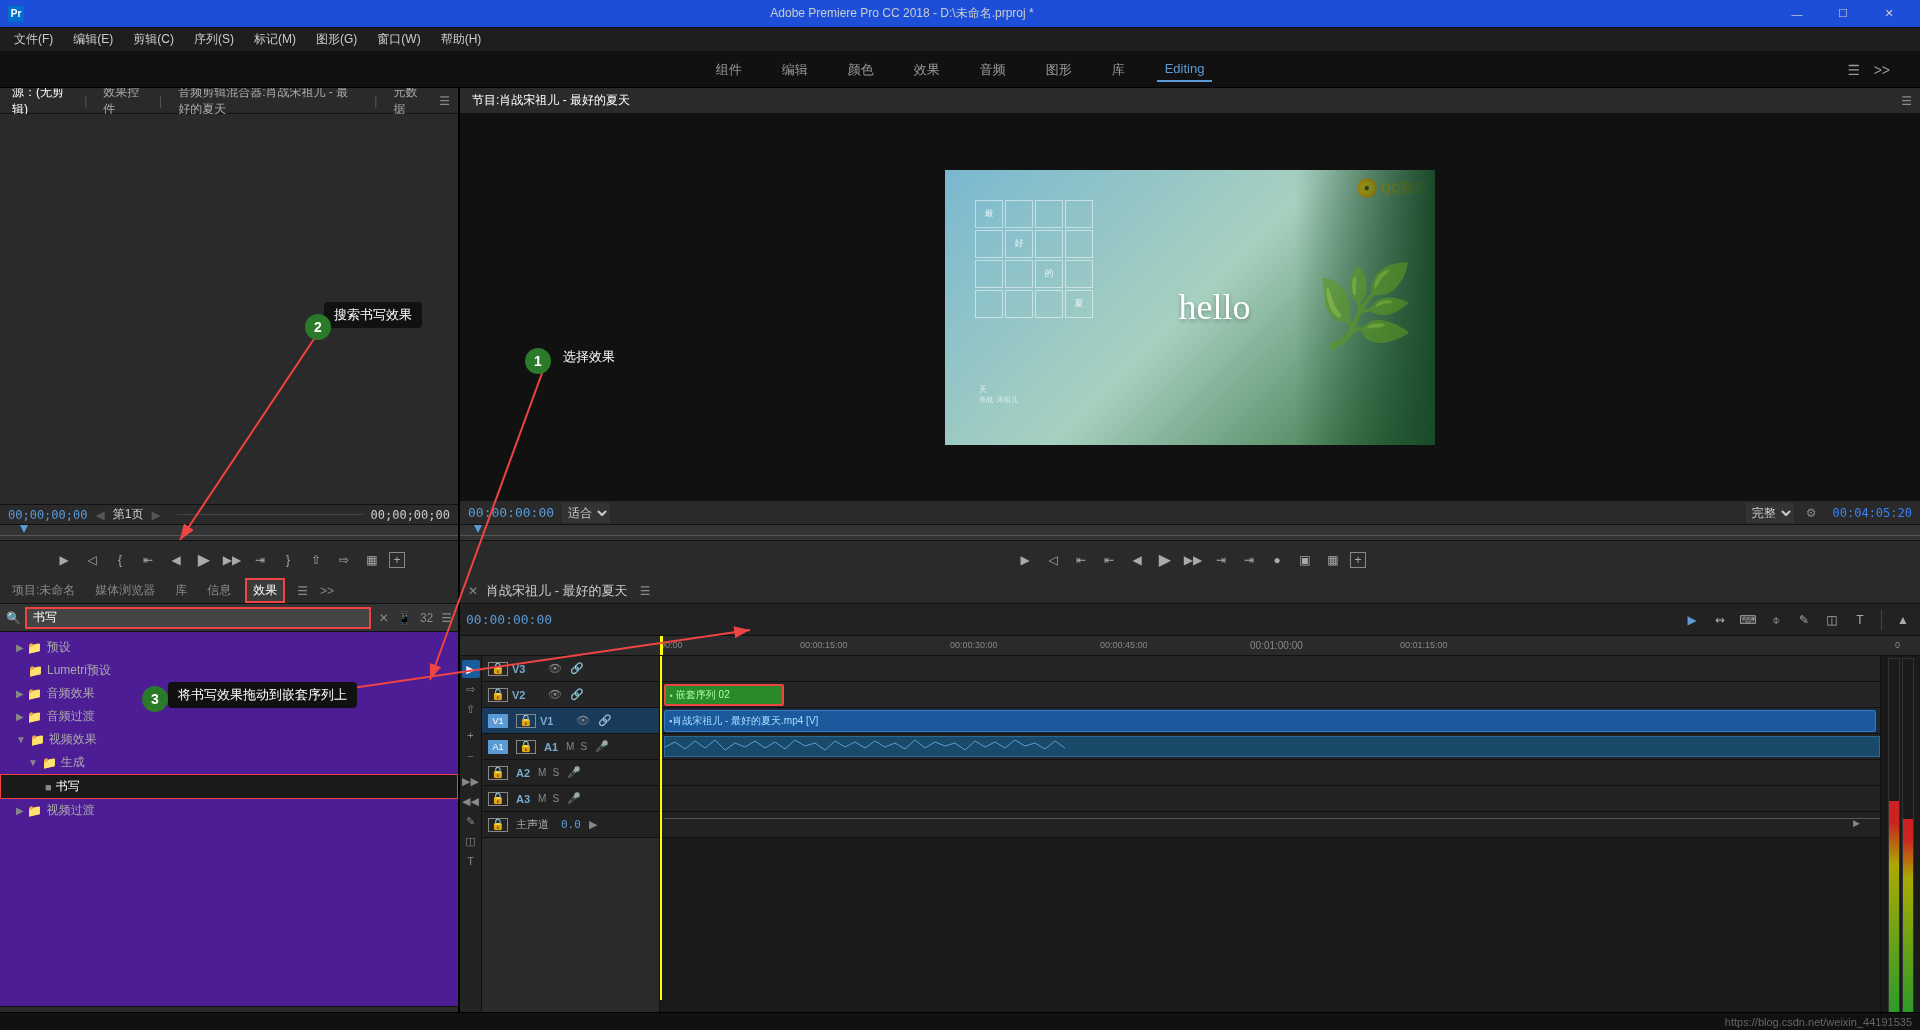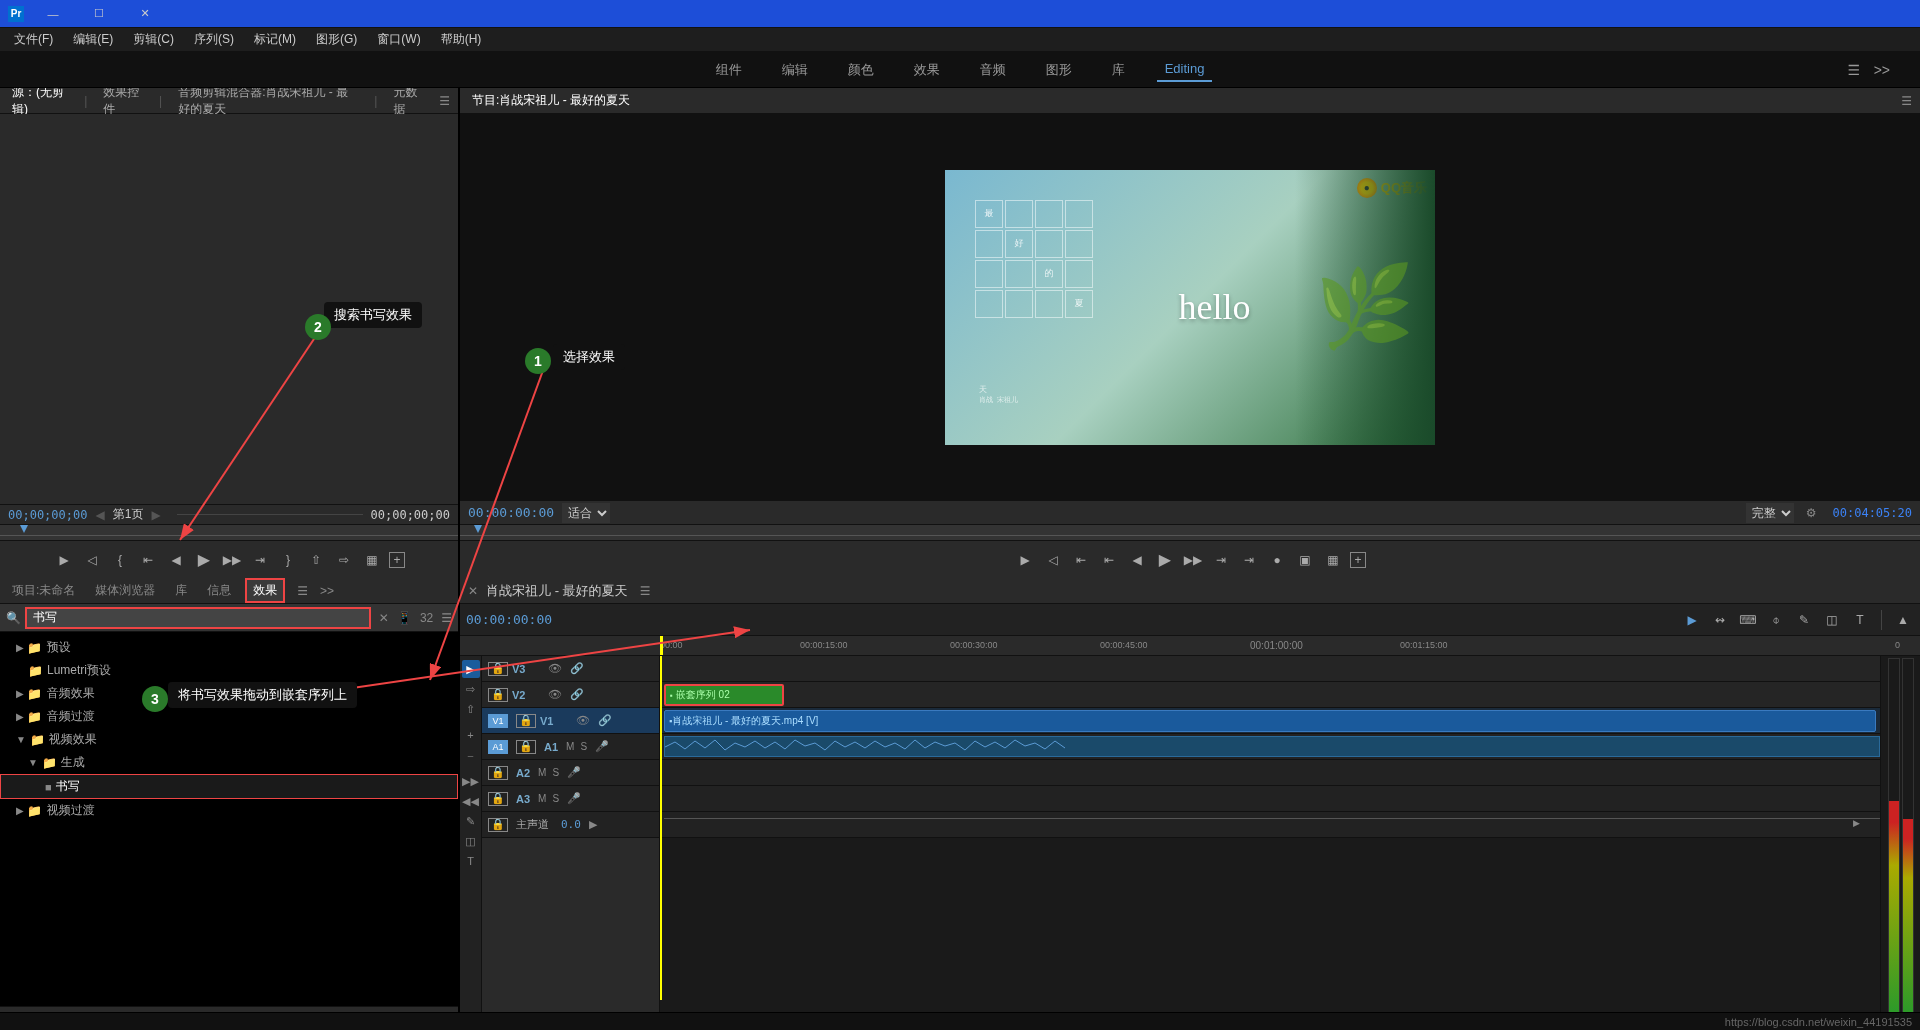--- a/index.html
+++ b/index.html
@@ -369,20 +369,21 @@
       font-size: 11px;
       color: #666;
       justify-content: flex-end;
     }
   </style>
 </head>
 <body>
 
 <div id="titlebar">
   <div class="app-icon">Pr</div>
+  <span class="title-text">Adobe Premiere Pro CC 2018 - D:\未命名.prproj *</span>
   <div class="win-controls">
     <div class="win-btn">—</div>
     <div class="win-btn">☐</div>
     <div class="win-btn close">✕</div>
   </div>
 </div>
 
 <div id="menubar">
   <span class="menu-item">文件(F)</span>
   <span class="menu-item">编辑(E)</span>
@@ -450,21 +451,21 @@
         <div class="transport-btn">▶▶</div>
         <div class="transport-btn">⇥</div>
         <div class="transport-btn">}</div>
         <div class="transport-btn">⇧</div>
         <div class="transport-btn">⇨</div>
         <div class="transport-btn">▦</div>
         <div style="width:16px; height:16px; border:1px solid #888; display:flex; align-items:center; justify-content:center; cursor:pointer; color:#aaa; font-size:12px;">+</div>
       </div>
     </div>
 
-    <div style="flex:1; background:#000000; display:flex; flex-direction:column;">
+    <div style="flex:1; background:#4c1d95; display:flex; flex-direction:column;">
 
       <div class="effects-tabs">
         <span class="effects-tab">项目:未命名</span>
         <span class="effects-tab">媒体浏览器</span>
         <span class="effects-tab">库</span>
         <span class="effects-tab">信息</span>
         <span class="effects-tab active red-border">效果</span>
         <span style="margin-left:4px; color:#888; cursor:pointer;">☰</span>
         <span style="color:#888; cursor:pointer; margin-left:4px;">&gt;&gt;</span>
       </div>

